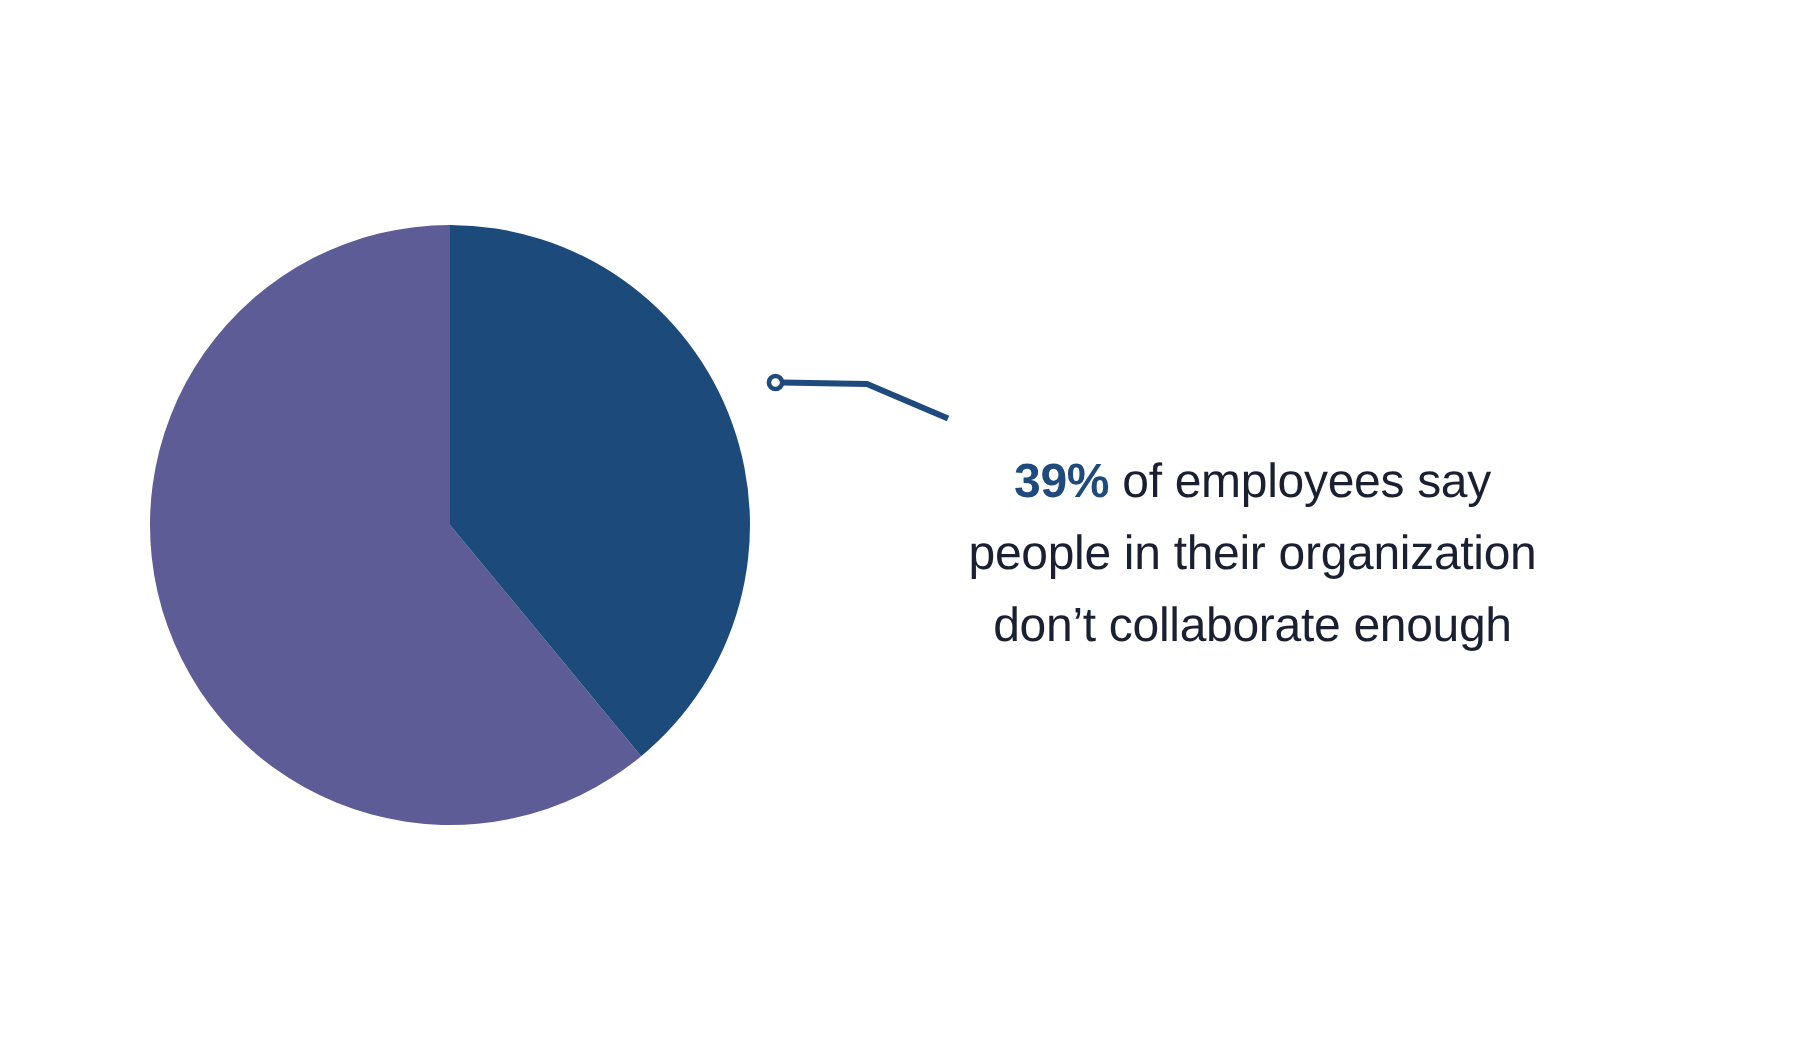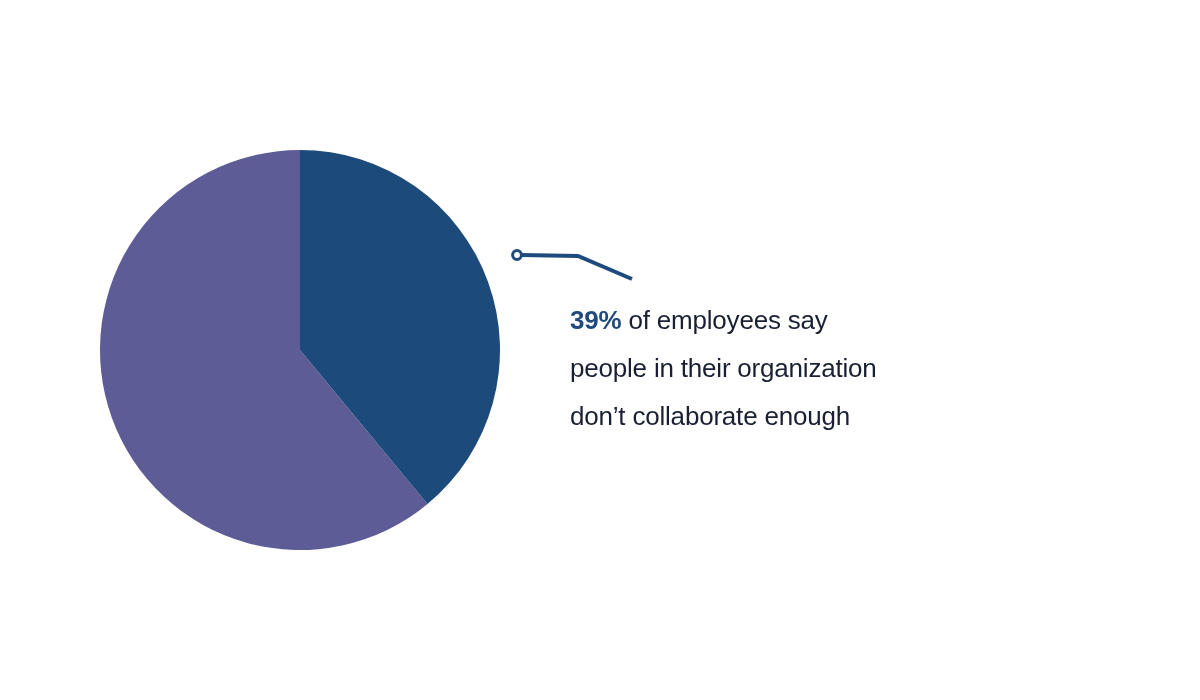--- a/index.html
+++ b/index.html
@@ -24,21 +24,22 @@
     left: 0;
     top: 0;
     width: 1200px;
     height: 700px;
   }
   #callout-text {
     position: absolute;
     left: 570px;
     top: 296px;
     width: 530px;
-    font-size: 26px;
+    text-align: center;
+    font-size: 32px;
     line-height: 48px;
     font-weight: 400;
     color: #1A2032;
     letter-spacing: -0.2px;
     white-space: pre-line;
   }
   #callout-stat {
     font-weight: 700;
     color: #1F4A7D;
   }

